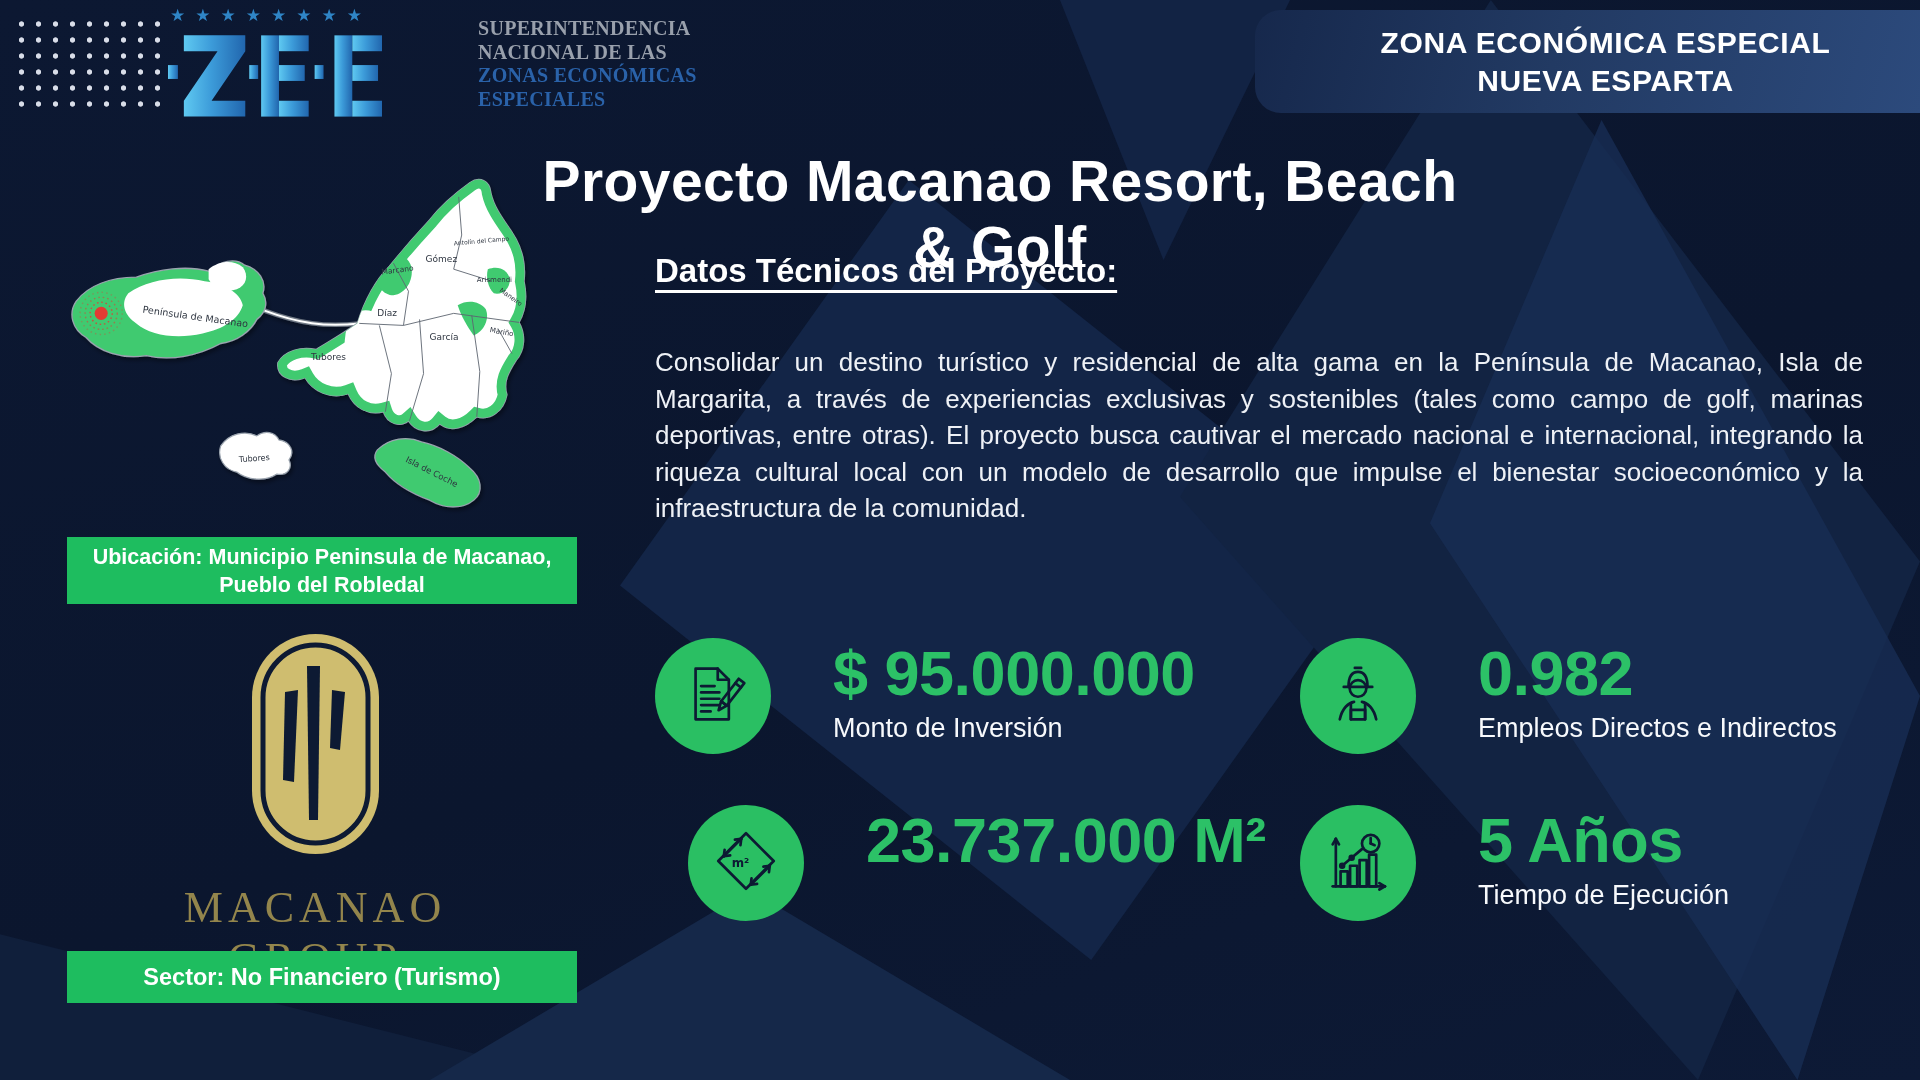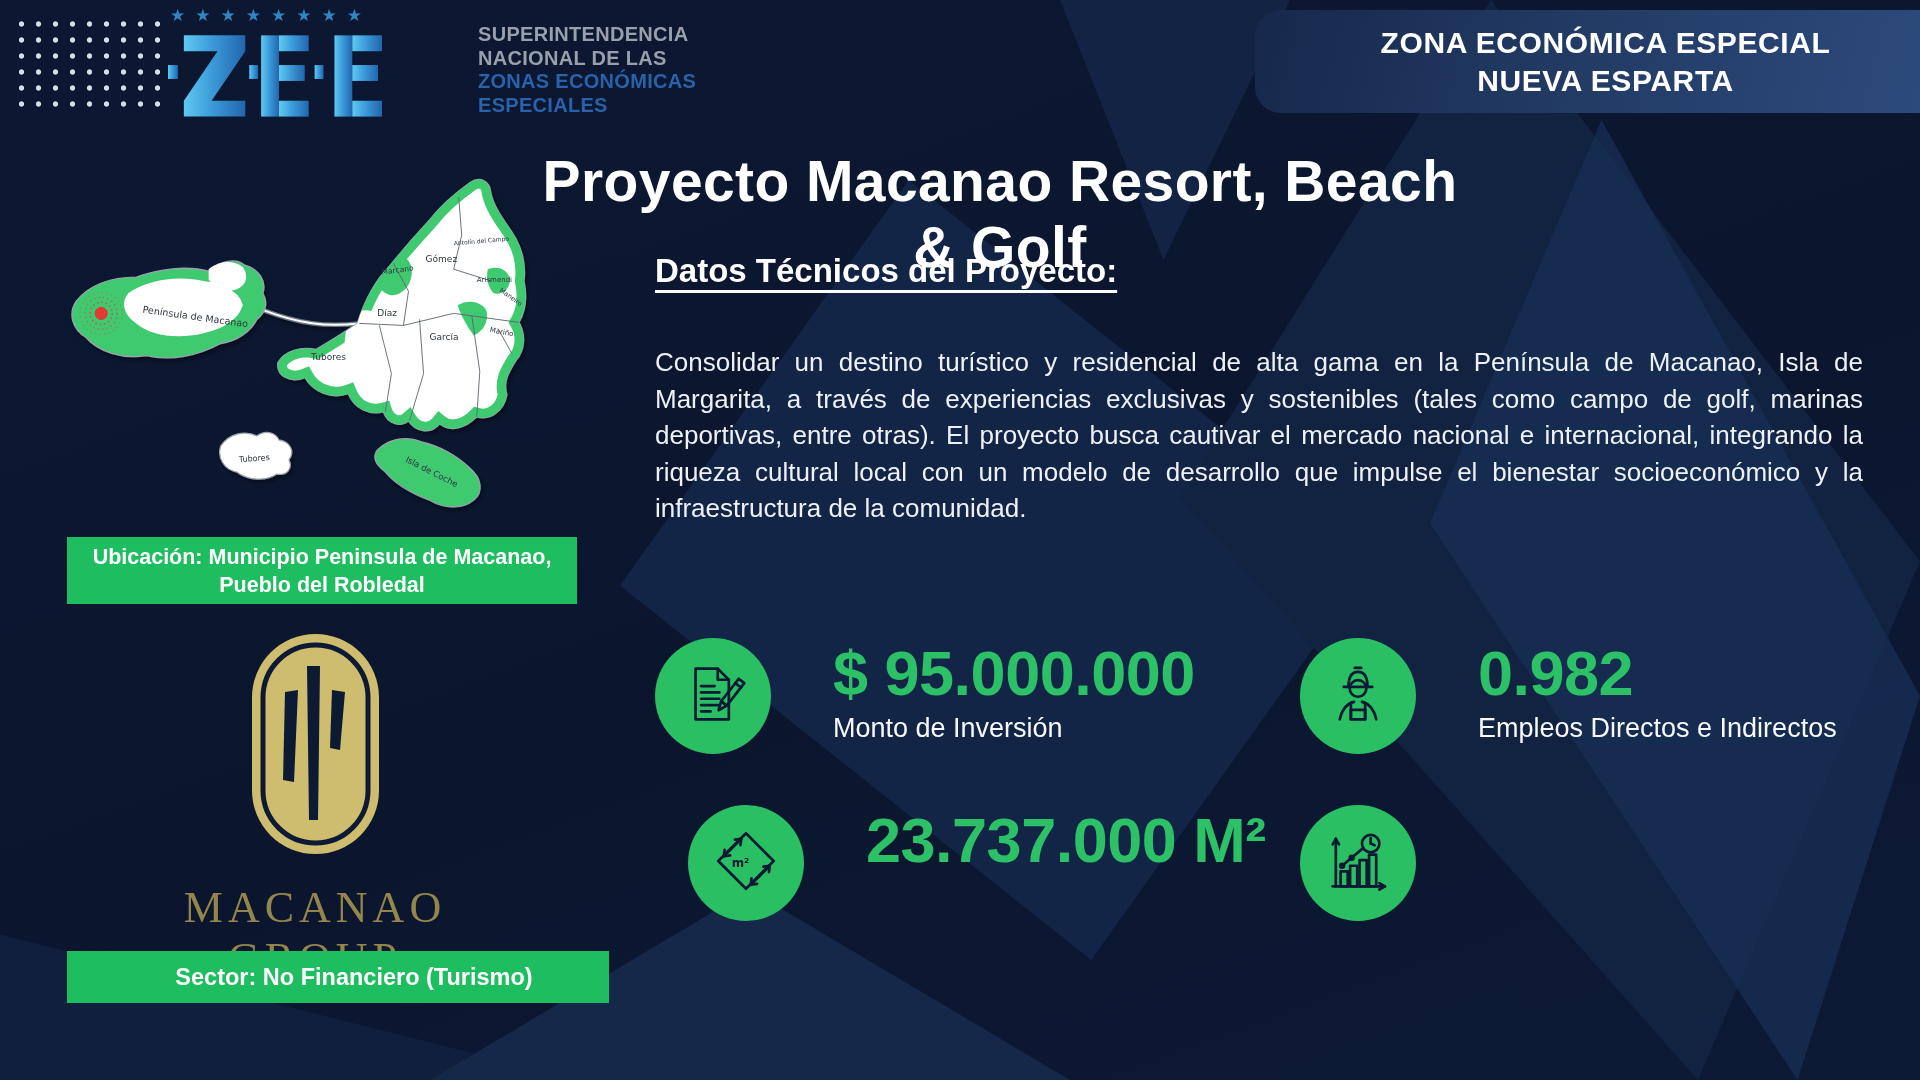--- a/index.html
+++ b/index.html
@@ -17,39 +17,39 @@
   #sh5 { left:430px; top:890px; width:640px; height:190px; background:#152849; clip-path:polygon(50% 0,100% 100%,0 100%); }
   #sh6 { left:1060px; top:0; width:230px; height:260px; background:#122344; clip-path:polygon(0 0,100% 0,45% 100%); }
 
   
   .dots { left:10px; top:14px; width:158px; height:98px;
     background-image:radial-gradient(circle,#d8dde8 2.3px,rgba(216,221,232,0) 3px);
     background-size:17px 16px; background-position:3px 2px; }
   .zee-stars { left:170px; top:5px; width:220px; font-family:"DejaVu Sans",sans-serif;
     font-size:17px; letter-spacing:10px; color:#2f85c6; white-space:nowrap; }
   .zee-letters { left:168px; top:27px; }
-  .org-text { left:478px; top:23px; font-weight:bold; font-size:20px; line-height:23.5px; letter-spacing:.3px; }
+  .org-text { left:478px; top:17px; font-weight:bold; font-size:20px; line-height:23.5px; letter-spacing:.3px;font-family:Liberation Serif, serif; }
   .org-line-gray { color:#99a0ac; }
   .org-line-blue { color:#2a62a9; }
   .zone-panel { left:1255px; top:10px; width:665px; height:103px;
     border-radius:26px 0 0 26px;
     background:linear-gradient(105deg,#16284c 0%,#223a63 45%,#2c4a7c 100%);
     display:flex; flex-direction:column; justify-content:center; padding-left:36px; box-sizing:border-box;align-items:center; }
   .zone-line { font-size:30px; font-weight:bold; letter-spacing:.6px; line-height:38px; color:#ffffff; }
 
   .main-title { left:520px; top:148px; width:960px; text-align:center;
     font-size:57px; font-weight:800; letter-spacing:.4px; color:#ffffff; }
 
   .map-wrap { left:58px; top:172px; width:472px; height:348px; }
   .map-label { font-family:"DejaVu Sans",sans-serif; fill:#2e3540; }
 
   .green-banner { background:#1ebd5f; color:#fff; font-weight:bold; text-align:center;
     display:flex; flex-direction:column; justify-content:center; }
   .location-banner { left:67px; top:537px; width:510px; height:67px; font-size:21.5px; line-height:28px; }
-  .sector-banner { left:67px; top:951px; width:510px; height:52px; font-size:23.5px;padding-left:32px; }
+  .sector-banner { left:67px; top:951px; width:510px; height:52px; font-size:23.5px; }
 
   .company-logo { left:248px; top:630px; }
   .company-name { left:90px; top:882px; width:450px; text-align:center;
     font-family:"Liberation Serif",serif; font-size:44px; letter-spacing:5px; color:#93854c; }
 
   .details-heading { left:655px; top:252px; font-size:33px; font-weight:bold; color:#fff;
     text-decoration:underline; text-decoration-thickness:3px; text-underline-offset:8px; }
   .details-paragraph { left:655px; top:344px; width:1208px; font-size:26px; line-height:36.6px;
     text-align:justify; color:#eef1f6; }
 
@@ -308,15 +308,19 @@
           <rect x="62" y="40" width="9" height="40"></rect>
           <path d="M28,54 L40,44 L53,33"></path>
           <circle cx="28" cy="54" r="2.4" fill="#0d1a33"></circle>
           <circle cx="40" cy="44" r="2.4" fill="#0d1a33"></circle>
           <circle cx="64" cy="26" r="11" fill="#2abf63"></circle>
           <path d="M64,26 V19"></path>
             <path d="M64,26 L69,28"></path>
         </svg>
       </span>
     </div>
+    <div class="stat-text">
+      <div class="stat-value">5 Años</div>
+      <div class="stat-label">Tiempo de Ejecución</div>
+    </div>
   </div>
 
 </div>
 
 </body></html>

